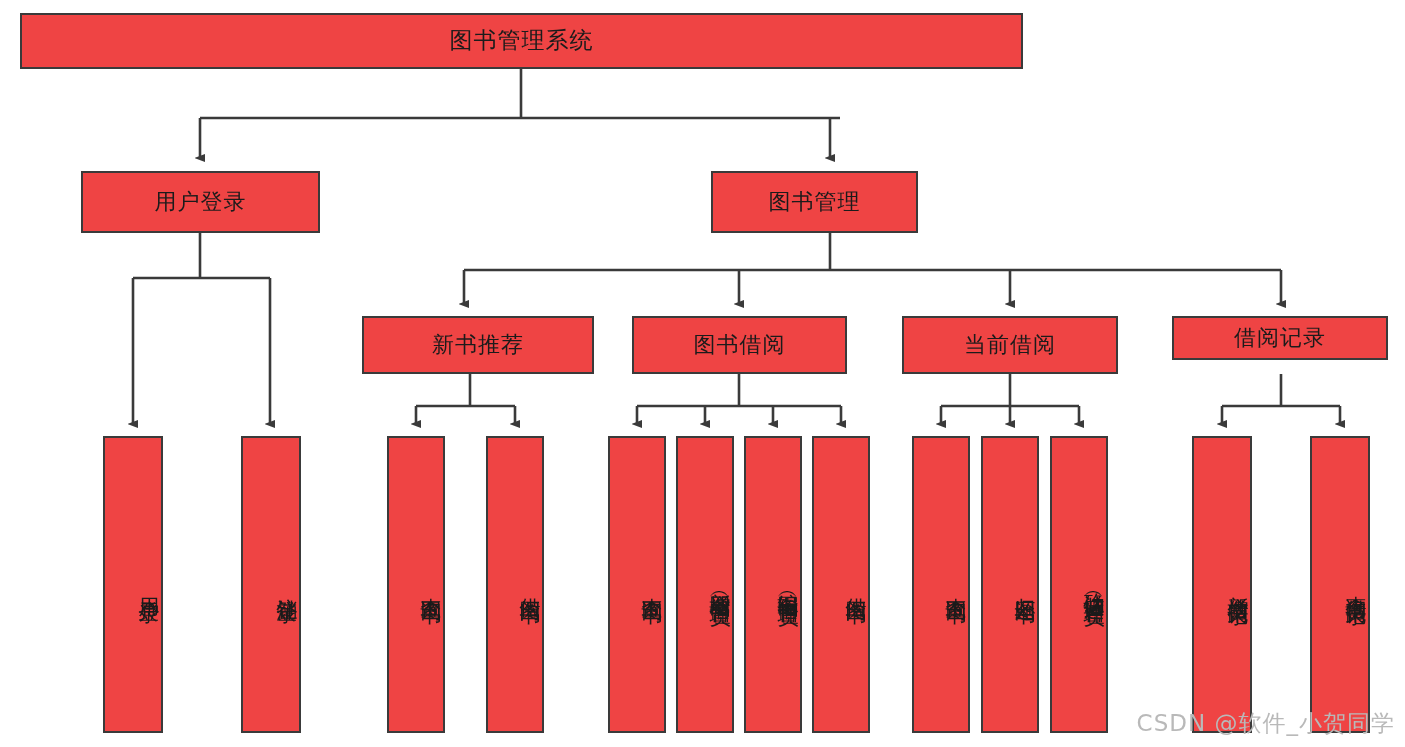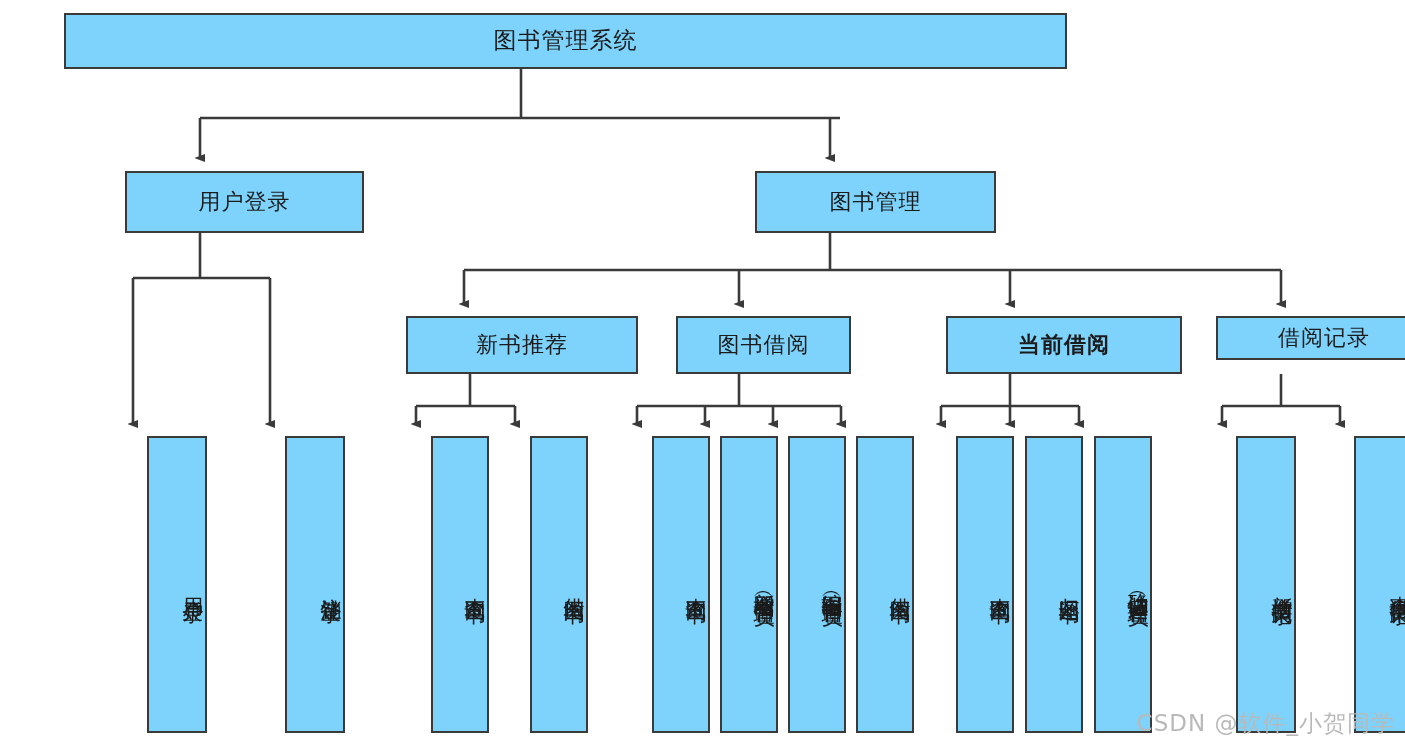--- a/index.html
+++ b/index.html
@@ -9,27 +9,26 @@
     font-family:"DejaVu Sans","Liberation Sans",sans-serif;
     overflow:hidden;
     position:relative;
   }
   #canvas{position:absolute;inset:0;width:1405px;height:747px;}
   .layer-svg{position:absolute;left:0;top:0;width:1405px;height:747px;pointer-events:none;}
 
   .node{
     position:absolute;
     box-sizing:border-box;
-    background:#7dd3fc;
+    background:#ef4444;
     border:2.5px solid #3a3a3a;
     display:flex;
     align-items:center;
     justify-content:center;
     color:#1b1b1b;
-    margin-left:44px;
   }
   .node.horiz{
     font-size:22px;
     letter-spacing:1px;
     line-height:1.1;
   }
   .node.root{font-size:23px;}
   .node.vert{
     writing-mode:vertical-rl;
     text-orientation:upright;
@@ -109,25 +108,25 @@
       <path d="M1281,374 L1281,406"></path>
       <path d="M1222,406 L1340,406"></path>
       <path d="M1222,406 L1222,424" marker-end="url(#arrow)"></path>
       <path d="M1340,406 L1340,424" marker-end="url(#arrow)"></path>
     </g>
   </svg>
 
   <div class="node horiz root" style="left:20px;top:13px;width:1003px;height:56px;">图书管理系统</div>
 
   <div class="node horiz" style="left:81px;top:171px;width:239px;height:62px;">用户登录</div>
-  <div class="node horiz" style="left:711px;top:171px;width:241px;height:62px;">图书管理</div>
+  <div class="node horiz" style="left:711px;top:171px;width:207px;height:62px;">图书管理</div>
 
   <div class="node horiz" style="left:362px;top:316px;width:232px;height:58px;">新书推荐</div>
-  <div class="node horiz" style="left:632px;top:316px;width:175px;height:58px;">图书借阅</div>
-  <div class="node horiz" style="left:902px;top:316px;width:236px;height:58px;font-weight:bold;">当前借阅</div>
+  <div class="node horiz" style="left:632px;top:316px;width:215px;height:58px;">图书借阅</div>
+  <div class="node horiz" style="left:902px;top:316px;width:216px;height:58px;">当前借阅</div>
   <div class="node horiz" style="left:1172px;top:316px;width:216px;height:44px;">借阅记录</div>
 
   <div class="node vert" style="left:103px;top:436px;width:60px;height:297px;">
     <span class="vtext">用户登录</span>
   </div>
   <div class="node vert" style="left:241px;top:436px;width:60px;height:297px;">
     <span class="vtext">注销登录</span>
   </div>
 
   <div class="node vert" style="left:387px;top:436px;width:58px;height:297px;">

